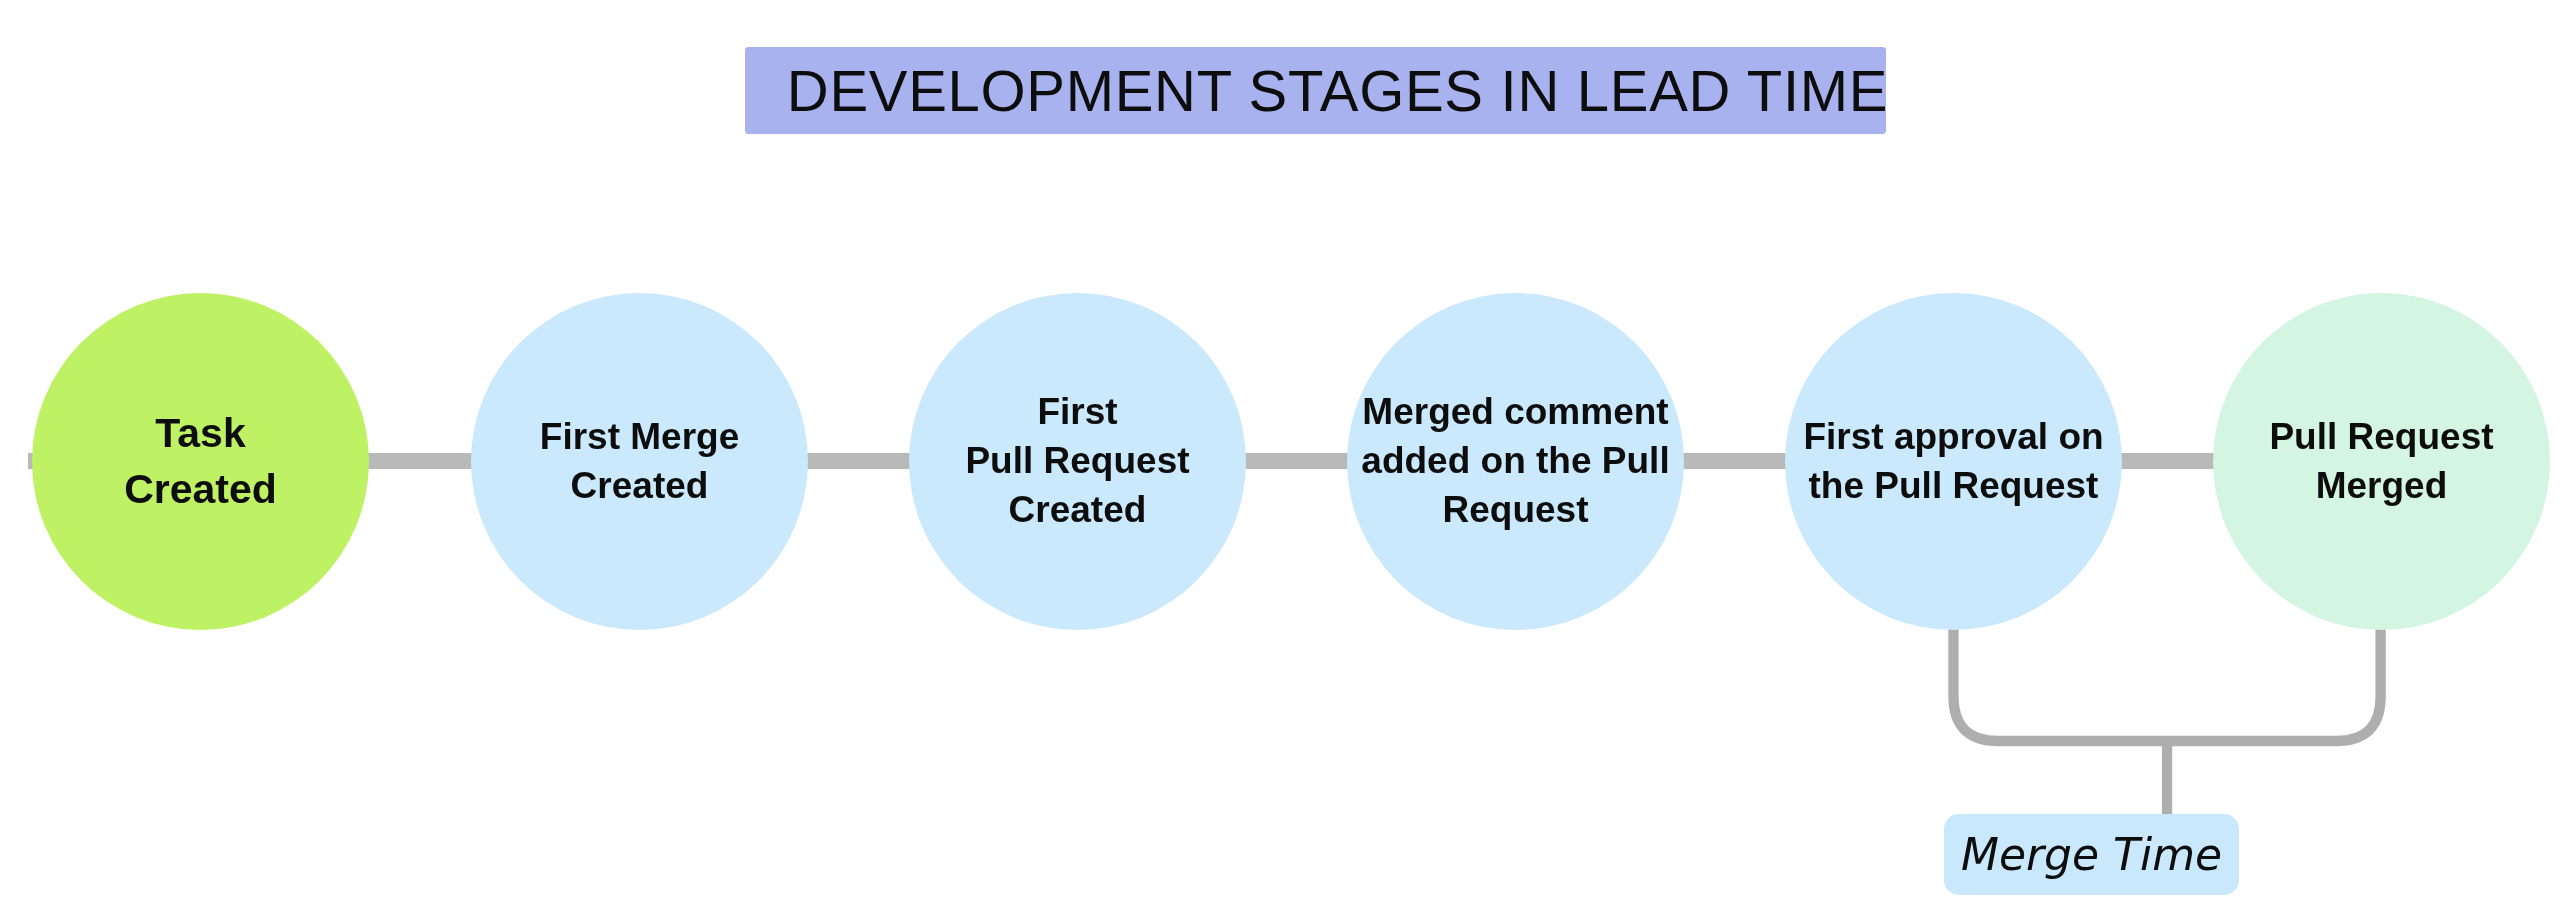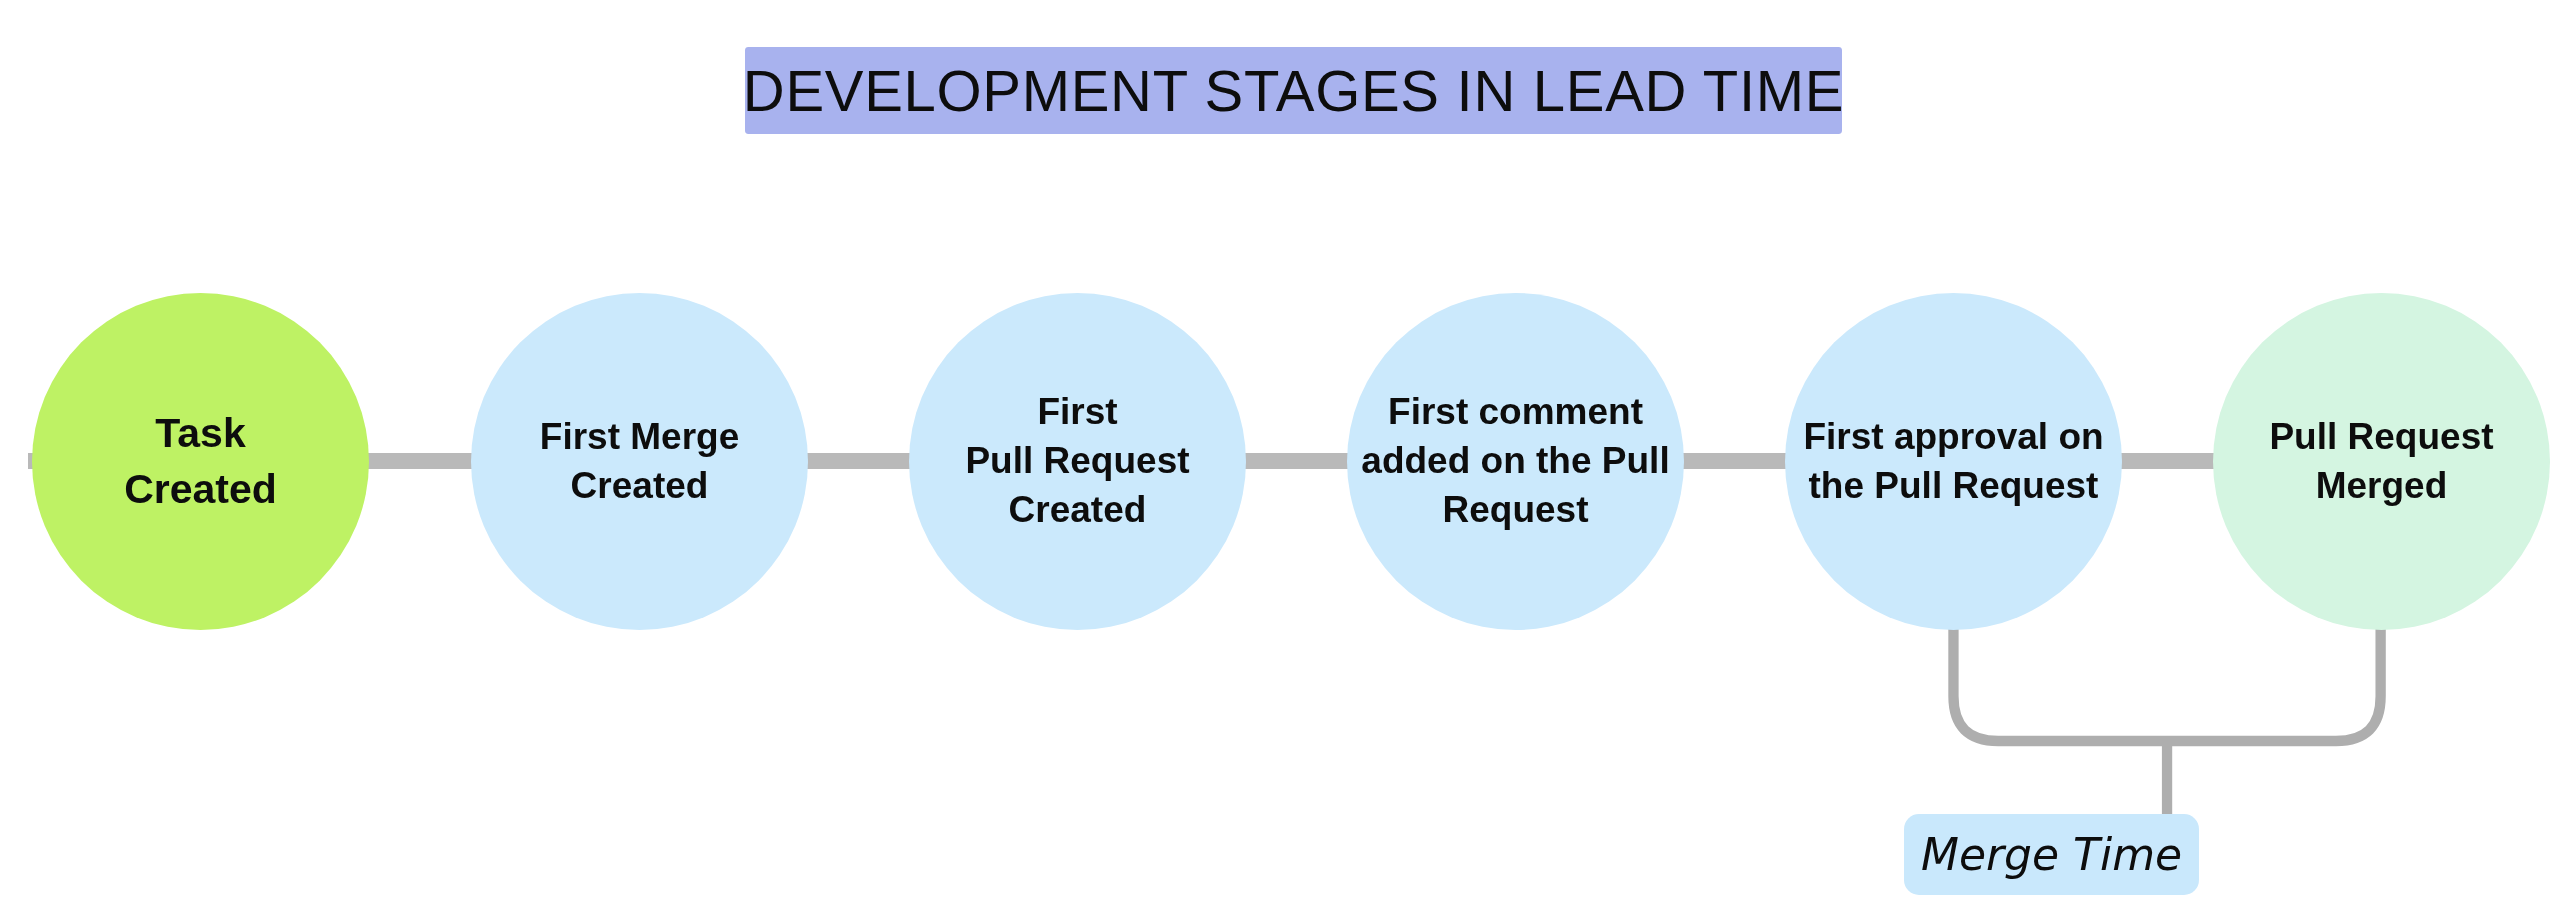--- a/index.html
+++ b/index.html
@@ -51,52 +51,52 @@
   .stage.s5 { left: 1785px; }
   .stage.s6 { left: 2213px; }
   .bracket-svg {
     position: absolute;
     left: 0; top: 0;
     width: 2576px; height: 923px;
     z-index: 1;
   }
   .merge-label {
     position: absolute;
-    left: 1904px; top: 814px;
+    left: 1944px; top: 814px;
     width: 295px; height: 81px;
     border-radius: 15px;
     display: flex; align-items: center; justify-content: center;
     font-family: "DejaVu Sans", sans-serif;
     font-style: italic;
     font-size: 44px;
     font-weight: 400;
     color: #0d0d0d;
     z-index: 3;
   }
 </style>
 </head>
 <body>
 
 <div class="canvas">
 
-  <div class="title-box" style="background-color: rgb(168, 178, 238);">DEVELOPMENT STAGES IN LEAD TIME</div>
+  <div class="title-box" style="background-color: rgb(168, 178, 238); padding-left: 44px;">DEVELOPMENT STAGES IN LEAD TIME</div>
 
   <div class="connector" style="background-color: rgb(185, 185, 185);"></div>
 
   <div class="stage s1" style="background-color: #bef264;">Task
 Created</div>
 
   <div class="stage s2" style="background-color: rgb(203, 233, 252);">First Merge
 Created</div>
 
   <div class="stage s3" style="background-color: rgb(203, 233, 252); text-align: center;">First
 Pull Request
 Created</div>
 
-  <div class="stage s4" style="background-color: rgb(203, 233, 252);">First comment
+  <div class="stage s4" style="background-color: rgb(203, 233, 252);">Merged comment
 added on the Pull
 Request</div>
 
   <div class="stage s5" style="background-color: rgb(203, 233, 252);">First approval on
 the Pull Request</div>
 
   <div class="stage s6" style="background-color: rgb(212, 245, 225);">Pull Request
 Merged</div>
 
   <svg class="bracket-svg" viewBox="0 0 3750 1344">

